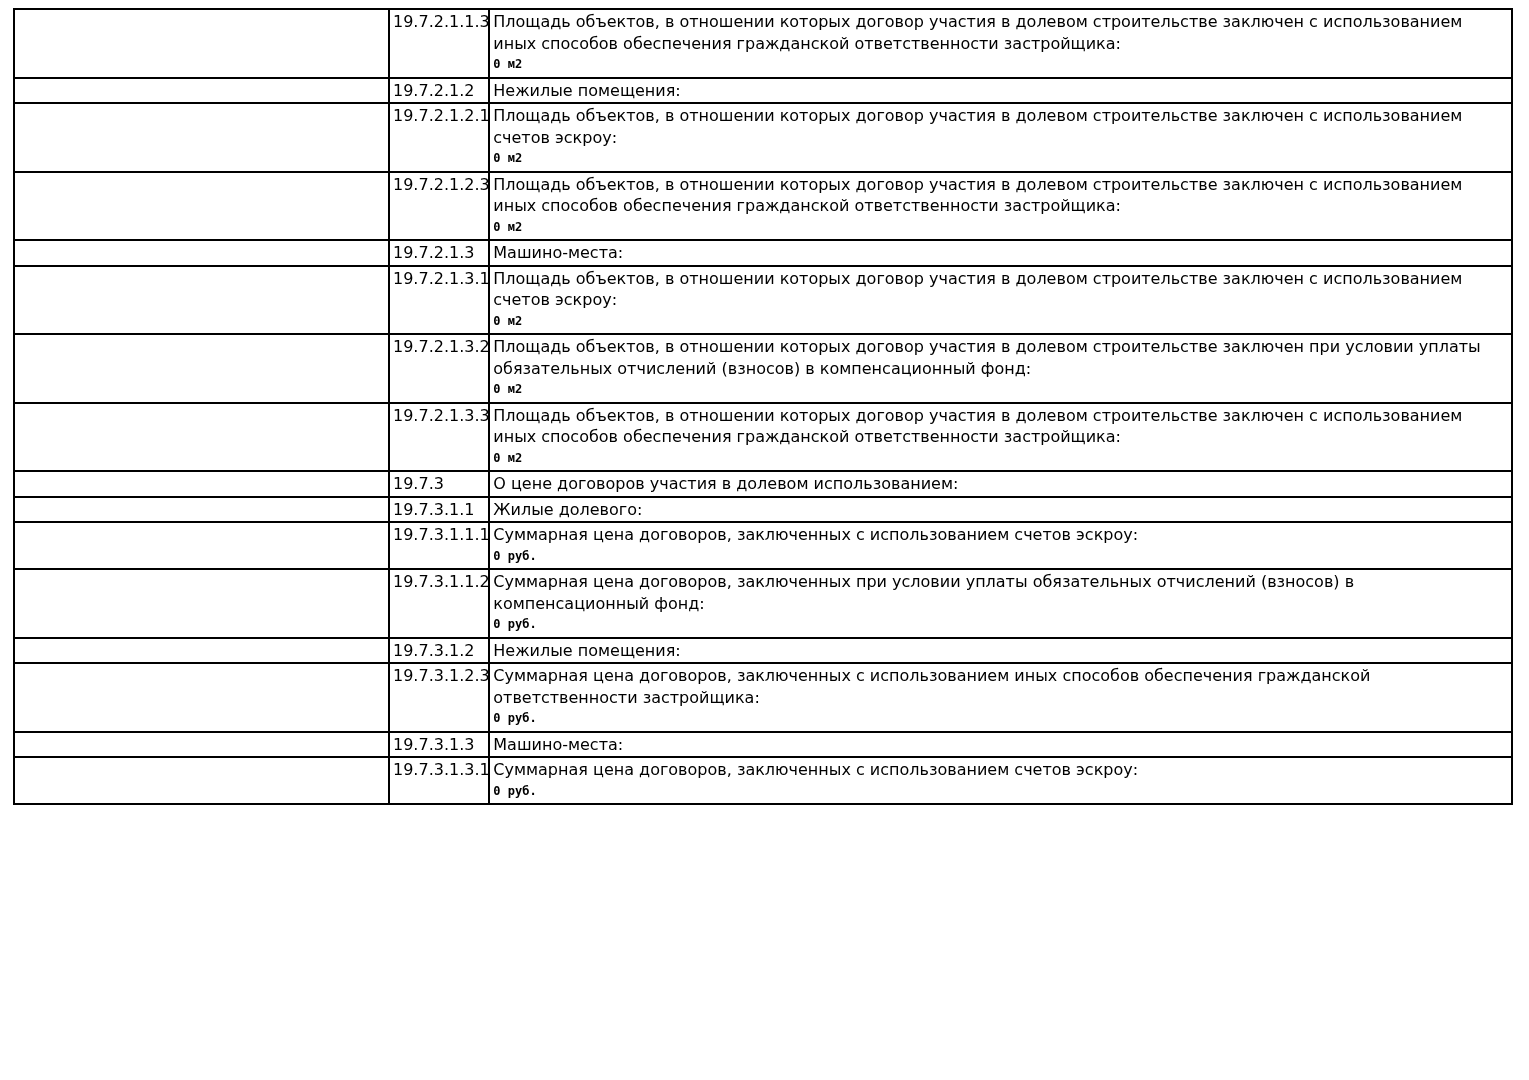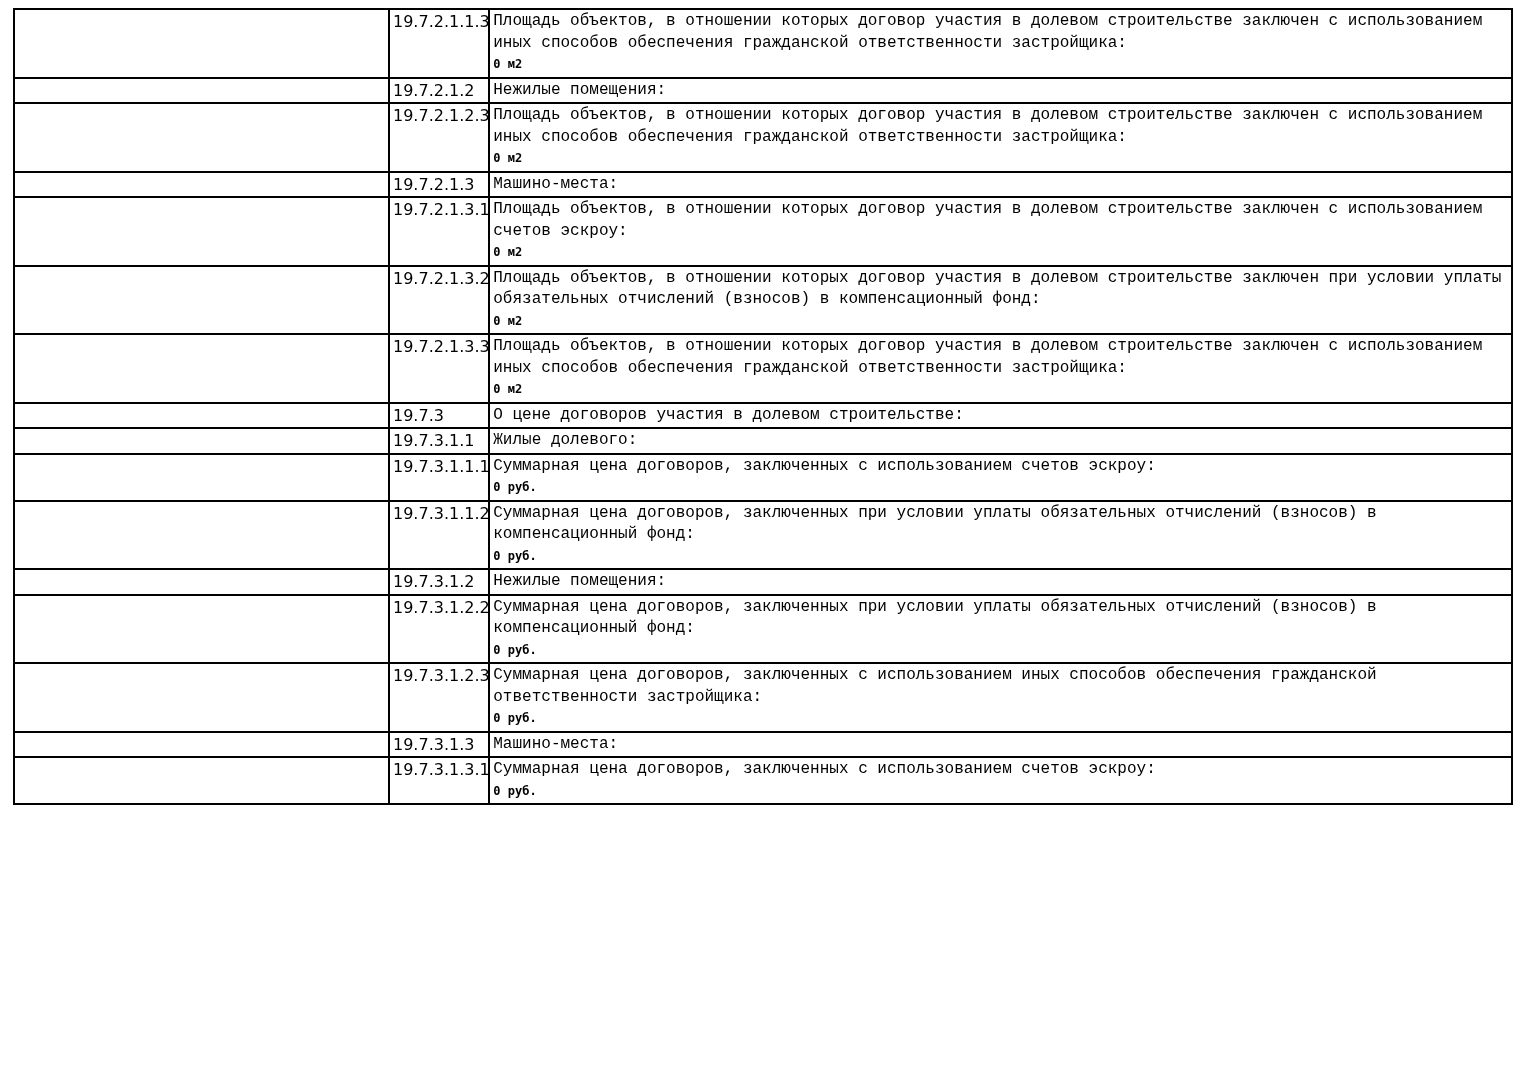--- a/index.html
+++ b/index.html
@@ -37,21 +37,20 @@
     vertical-align: middle;
     white-space: nowrap;
     padding: 1px 0 1px 2px;
     font-size: 15.5px;
   }
   td.col-content {
     width: 1020px;
   }
   .content-text {
     display: block;
-    font-family: Liberation Mono, monospace;
   }
   .content-value {
     display: block;
     font-family: "DejaVu Sans Mono", monospace;
     font-weight: bold;
     font-size: 12px;
   }
 </style>
 </head>
 <body>
@@ -71,20 +70,28 @@
       <span class="content-text">Площадь объектов, в отношении которых договор участия в долевом строительстве заключен с использованием иных способов обеспечения гражданской ответственности застройщика:</span>
       <span class="content-value">0 м2</span>
     </td>
   </tr>
         <tr>
     <td class="col-empty"></td>
     <td class="col-num">19.7.2.1.2</td>
     <td class="col-content">
       <span class="content-text">Нежилые помещения:</span>
 
+    </td>
+  </tr>
+        <tr>
+    <td class="col-empty"></td>
+    <td class="col-num">19.7.2.1.2.1</td>
+    <td class="col-content">
+      <span class="content-text">Площадь объектов, в отношении которых договор участия в долевом строительстве заключен с использованием счетов эскроу:</span>
+      <span class="content-value">0 м2</span>
     </td>
   </tr>
         <tr>
     <td class="col-empty"></td>
     <td class="col-num">19.7.2.1.2.3</td>
     <td class="col-content">
       <span class="content-text">Площадь объектов, в отношении которых договор участия в долевом строительстве заключен с использованием иных способов обеспечения гражданской ответственности застройщика:</span>
       <span class="content-value">0 м2</span>
     </td>
   </tr>
@@ -117,21 +124,21 @@
     <td class="col-num">19.7.2.1.3.3</td>
     <td class="col-content">
       <span class="content-text">Площадь объектов, в отношении которых договор участия в долевом строительстве заключен с использованием иных способов обеспечения гражданской ответственности застройщика:</span>
       <span class="content-value">0 м2</span>
     </td>
   </tr>
         <tr>
     <td class="col-empty"></td>
     <td class="col-num">19.7.3</td>
     <td class="col-content">
-      <span class="content-text">О цене договоров участия в долевом строительстве:</span>
+      <span class="content-text">О цене договоров участия в долевом использованием:</span>
 
     </td>
   </tr>
         <tr>
     <td class="col-empty"></td>
     <td class="col-num">19.7.3.1.1</td>
     <td class="col-content">
       <span class="content-text">Жилые долевого:</span>
 
     </td>
@@ -155,28 +162,20 @@
         <tr>
     <td class="col-empty"></td>
     <td class="col-num">19.7.3.1.2</td>
     <td class="col-content">
       <span class="content-text">Нежилые помещения:</span>
 
     </td>
   </tr>
         <tr>
     <td class="col-empty"></td>
-    <td class="col-num">19.7.3.1.2.2</td>
-    <td class="col-content">
-      <span class="content-text">Суммарная цена договоров, заключенных при условии уплаты обязательных отчислений (взносов) в компенсационный фонд:</span>
-      <span class="content-value">0 руб.</span>
-    </td>
-  </tr>
-        <tr>
-    <td class="col-empty"></td>
     <td class="col-num">19.7.3.1.2.3</td>
     <td class="col-content">
       <span class="content-text">Суммарная цена договоров, заключенных с использованием иных способов обеспечения гражданской ответственности застройщика:</span>
       <span class="content-value">0 руб.</span>
     </td>
   </tr>
         <tr>
     <td class="col-empty"></td>
     <td class="col-num">19.7.3.1.3</td>
     <td class="col-content">

